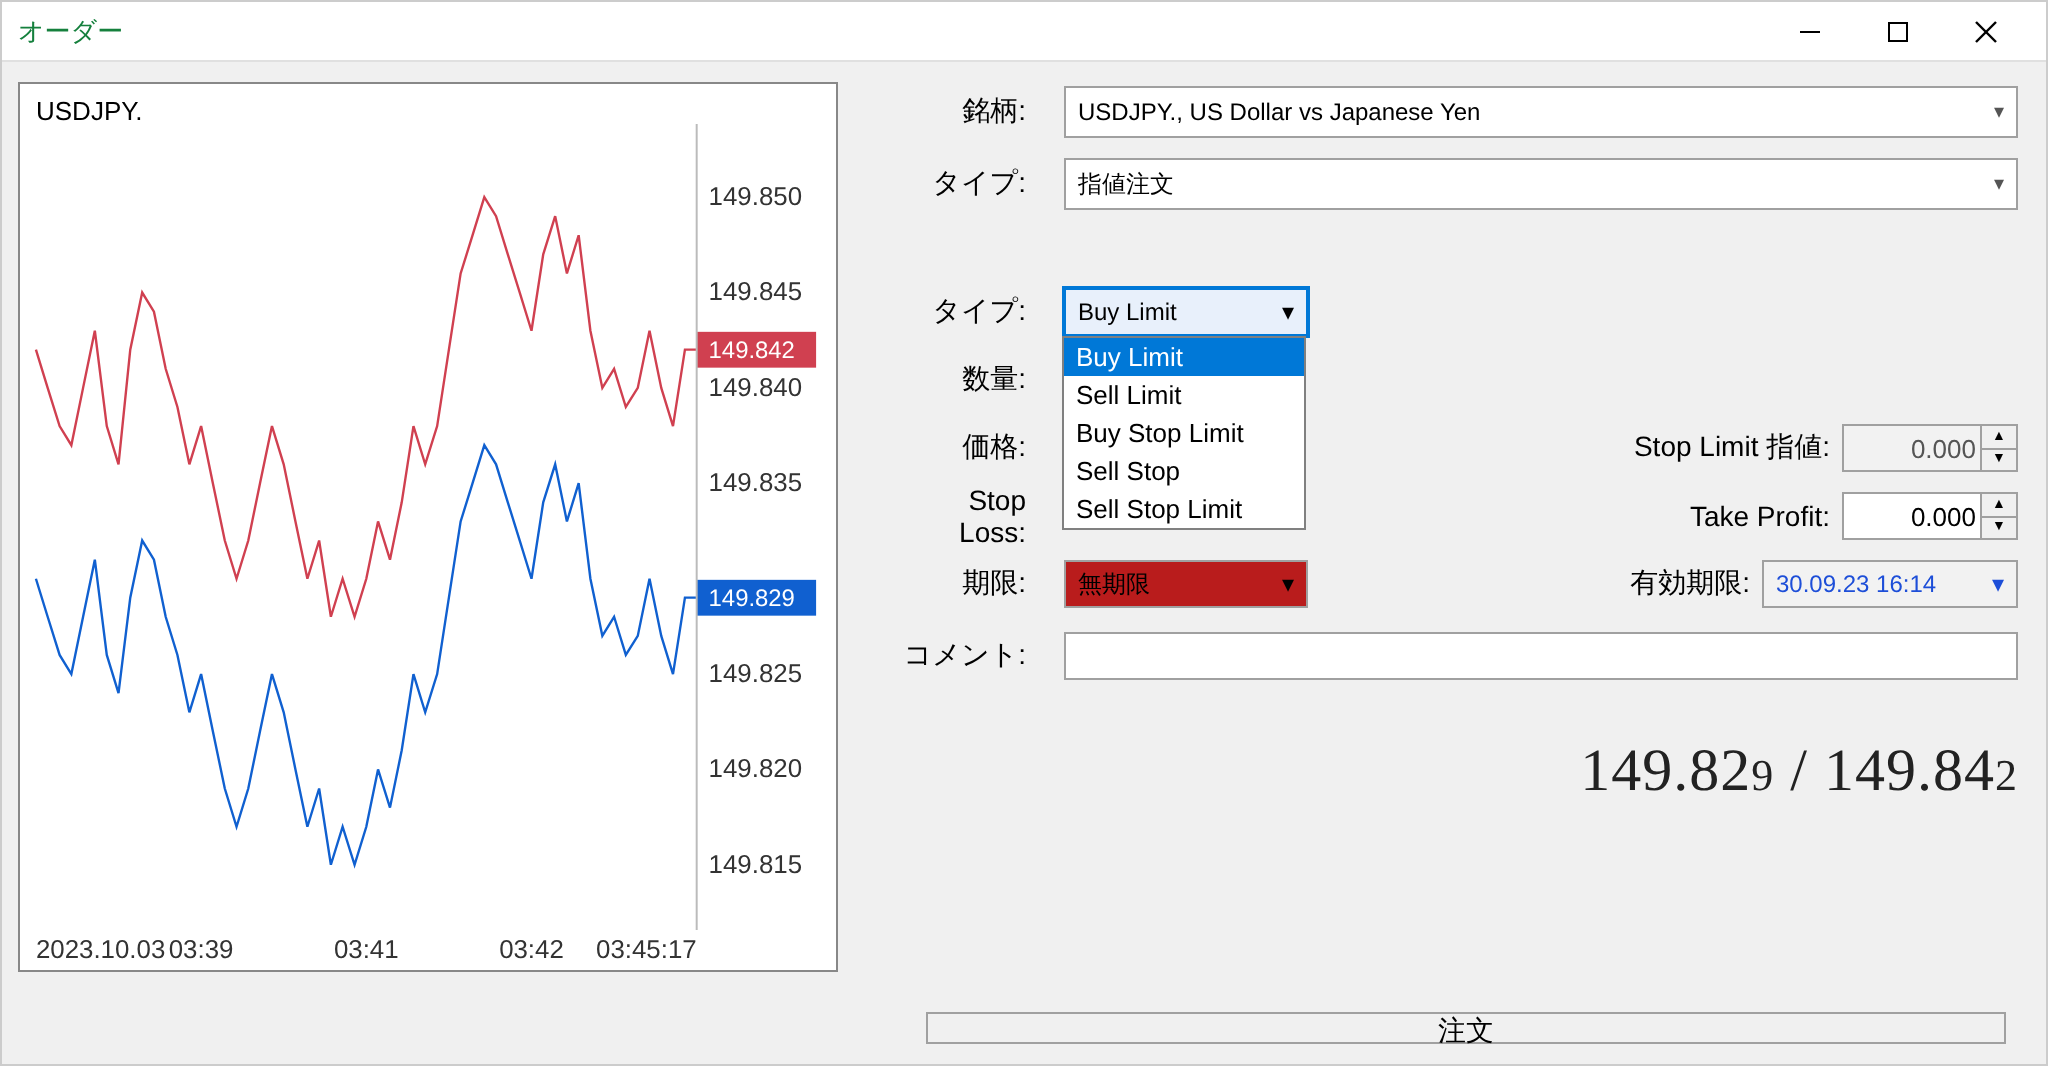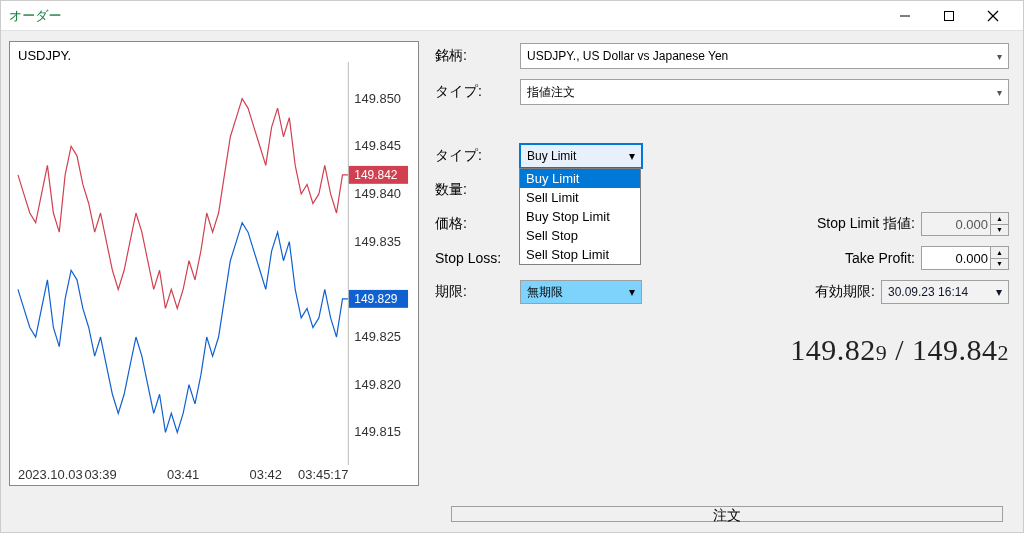--- a/index.html
+++ b/index.html
@@ -4,41 +4,41 @@
 <style>
   * { box-sizing: border-box; margin: 0; padding: 0; }
   body { font-family: "Meiryo", "MS Gothic", sans-serif; font-size: 12px; background: #f0f0f0; width: 1024px; height: 533px; overflow: hidden; }
   
   .window { width: 100%; height: 100%; background: #f0f0f0; display: flex; flex-direction: column; border: 1px solid #ccc; }
   .titlebar { height: 30px; display: flex; align-items: center; padding: 0 8px; background: #fff; border-bottom: 1px solid #e0e0e0; }
   .titlebar-title { flex: 1; font-size: 13px; color: #15803d; }
   .win-btn { width: 44px; height: 30px; display: flex; align-items: center; justify-content: center; color: #000; font-size: 12px; cursor: pointer; }
   .win-icon { width: 12px; height: 12px; }
   
-  .body-area { flex: 1; display: flex; padding: 10px 4px 4px 8px; gap: 16px; }
+  .body-area { flex: 1; display: flex; padding: 10px 4px 4px 8px; gap: 28px; }
   
   
   .chart-panel { width: 410px; height: 445px; border: 1px solid #888; background: #fff; position: relative; }
   .chart-symbol { position: absolute; top: 6px; left: 8px; font-size: 13px; color: #000; }
   .chart-svg { width: 100%; height: 100%; display: block; }
   .ylabel { font-size: 13px; fill: #333; }
   .xlabel { font-size: 13px; fill: #333; }
   .price-tag { font-size: 12px; fill: #fff; }
   .tag-bid rect { fill: #1060d0; }
   .tag-ask rect { fill: #d04050; }
   
   
   .form-panel { flex: 1; display: flex; flex-direction: column; padding-right: 10px; }
   .form-row { display: flex; align-items: center; min-height: 30px; margin-bottom: 6px; }
-  .form-label { width: 85px; padding-right: 1px; font-size: 14px; color: #000; }
+  .form-label { width: 85px; text-align: right; padding-right: 19px; font-size: 14px; color: #000; }
   .form-label2 { width: 110px; text-align: right; padding-right: 6px; font-size: 14px; color: #000; }
   .select-wrap { flex: 1; position: relative; height: 26px; background: #fff; border: 1px solid #a0a0a0; display: flex; align-items: center; padding: 0 6px; cursor: pointer; }
   .select-wrap .arrow { margin-left: auto; font-size: 10px; color: #555; }
   .select-sm { width: 122px; flex: none; height: 24px; background: #e8f0fb; border:1px solid #0078d7; outline:1px solid #0078d7; display: flex; align-items: center; padding: 0 6px; cursor: pointer; }
-  .select-sm.plain { background:#7dd3fc; border:1px solid #a0a0a0; outline:none; }
+  .select-sm.plain { background:#b91c1c; border:1px solid #a0a0a0; outline:none; }
   .num-input { width: 70px; height: 24px; border: 1px solid #a0a0a0; background: #fff; text-align: right; padding: 0 2px; font-size: 13px; }
   .num-input.ro { background: #f2f2f2; color: #555; }
   .spinner { width: 18px; height: 24px; display: flex; flex-direction: column; border: 1px solid #a0a0a0; border-left:none; }
   .spinner div { flex: 1; display:flex; align-items:center; justify-content:center; font-size:7px; background:#f0f0f0; cursor:pointer; }
   .spinner div:first-child { border-bottom:1px solid #a0a0a0; }
   .text-input { flex: 1; height: 24px; border: 1px solid #a0a0a0; background:#fff; padding: 0 4px; }
   
   .inner-block { margin-top: 26px; }
   .sec-row { display:flex; align-items:center; min-height:34px; }
   
@@ -167,24 +167,28 @@
             </div>
         </div>
         <div class="sec-row">
           <span class="form-label">期限:</span>
           <div class="select-sm plain">
             <span>無期限</span>
             <span class="arrow" style="margin-left:auto">▾</span>
           </div>
           <div style="flex:1"></div>
           <span class="form-label2">有効期限:</span>
-          <div class="select-sm plain" style="width:128px;background:#f2f2f2;color:#0f172a">
+          <div class="select-sm plain" style="width:128px;background:#f2f2f2;color:#1d4ed8">
             <span>30.09.23 16:14</span>
             <span class="arrow" style="margin-left:auto">▾</span>
           </div>
+        </div>
+        <div class="sec-row gap-top">
+          <span class="form-label">コメント:</span>
+          <input class="text-input" style="">
         </div>
       </div>
 
       <div class="prices-display">
         <span>149.82</span><span class="small">9</span><span> / </span><span>149.84</span><span class="small">2</span>
       </div>
 
       <div style="flex:1"></div>
       <button class="order-button">注文</button>
     </div>

